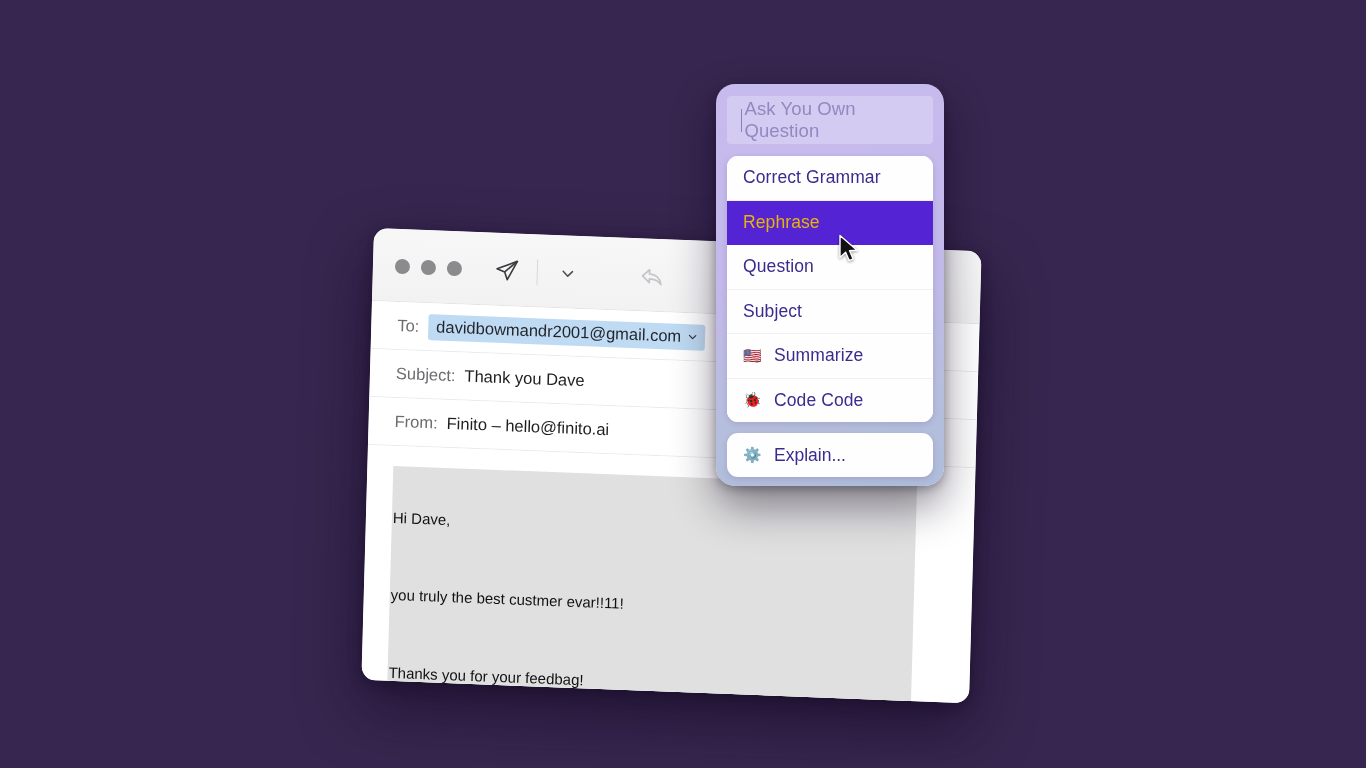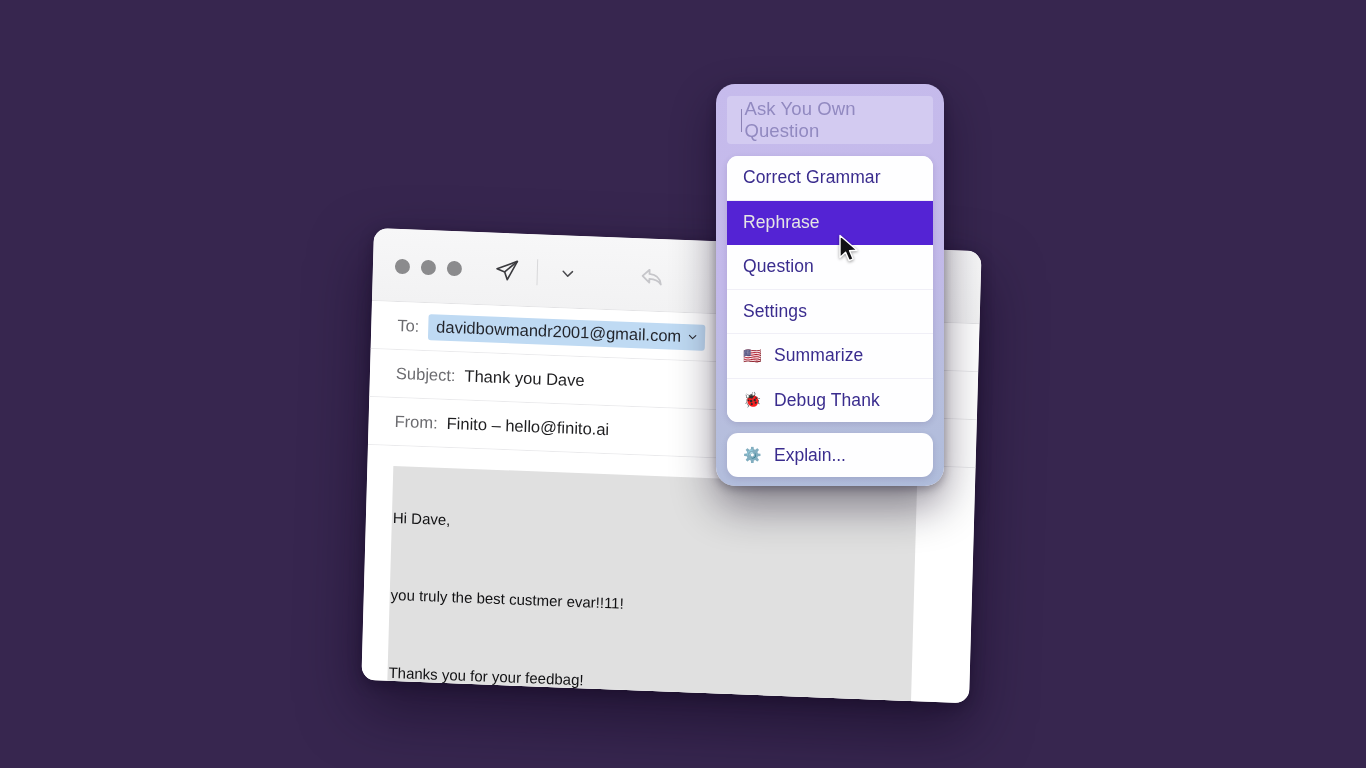--- a/index.html
+++ b/index.html
@@ -132,21 +132,21 @@
     display: flex; align-items: center;
     padding: 0 0 0 16px;
     color: #3A2C8E;
     font-size: 17.5px;
     border-bottom: 1px solid #F0EFF7;
     background: #FEFEFF;
     letter-spacing: .1px;
   }
   .menu-item:last-child { border-bottom: none; }
   .menu-item.selected {
-    background: #5423D4; color: #e5e5e5; border-bottom-color: #5423D4;
+    background: #5423D4; color: #eab308; border-bottom-color: #5423D4;
   }
   .menu-item .mi-icon {
     width: 25px; margin-right: 6px; font-size: 15px;
     display: inline-block; text-align: left;
   }
   #settings-card {
     margin-top: 11px;
     background: #FEFEFF;
     border-radius: 11px;
     height: 44px;
@@ -250,29 +250,29 @@
       <div class="menu-item">
         <span>Correct Grammar</span>
       </div>
       <div class="menu-item selected">
         <span>Rephrase</span>
       </div>
       <div class="menu-item">
         <span>Question</span>
       </div>
       <div class="menu-item">
-        <span>Settings</span>
+        <span>Subject</span>
       </div>
       <div class="menu-item">
         <span class="mi-icon">🇺🇸</span>
         <span>Summarize</span>
       </div>
       <div class="menu-item">
         <span class="mi-icon">🐞</span>
-        <span>Debug Thank</span>
+        <span>Code Code</span>
       </div>
     </div>
 
     <div id="settings-card">
       <span class="mi-icon">⚙️</span>
       <span>Explain...</span>
     </div>
   </div>
 
   <svg id="cursor" viewBox="0 0 22 30">

